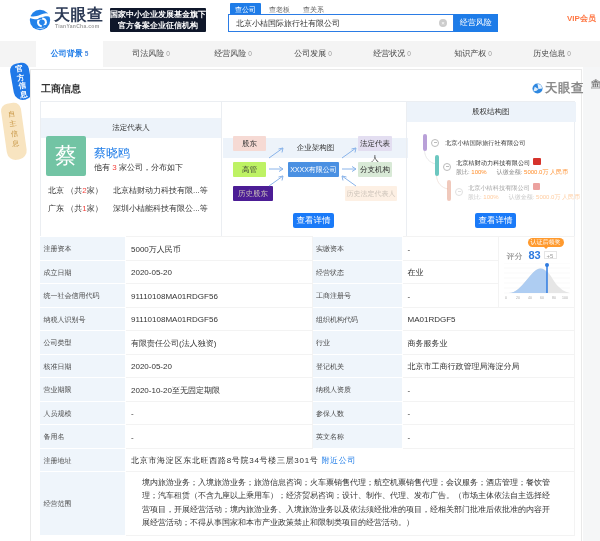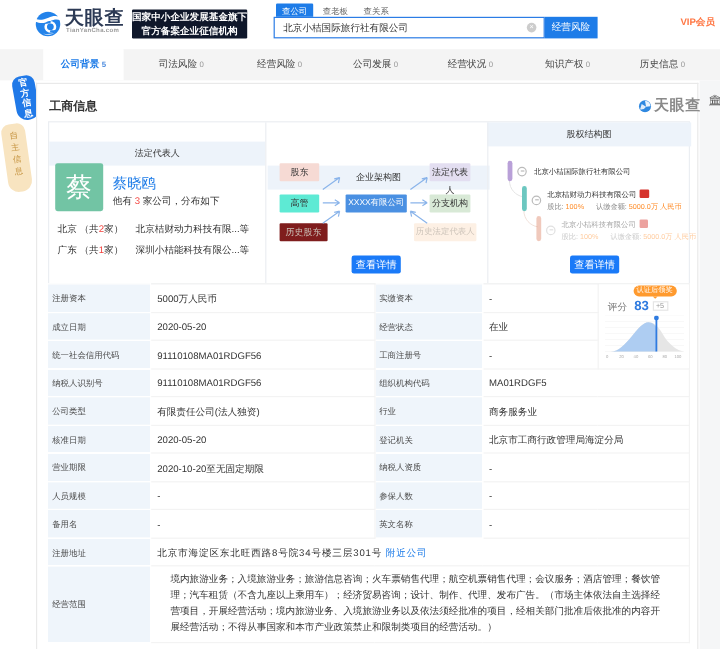--- a/index.html
+++ b/index.html
@@ -138,22 +138,22 @@
       <div id="avatar">蔡</div>
       <div id="lrname">蔡晓鸥</div>
       <div id="lrinfo">他有 <span class="red">3</span> 家公司，分布如下</div>
       <div class="lrrow" style="left:7px;top:63.5px;">北京 （共<span class="red">2</span>家）</div>
       <div class="lrrow" style="left:72px;top:63.5px;">北京桔财动力科技有限...等</div>
       <div class="lrrow" style="left:7px;top:81px;">广东 （共<span class="red">1</span>家）</div>
       <div class="lrrow" style="left:72px;top:81px;">深圳小桔能科技有限公...等</div>
     </div>
     <div class="ccol" id="col2" style="left:180px;width:185px;">
       <div class="obox" style="left:12px;top:14px;width:33px;background:#f6dad4;">股东</div>
-      <div class="obox" style="left:12px;top:40px;width:33px;background:#5eead4;">高管</div>
-      <div class="obox faded" style="left:12px;top:64px;width:40px;background:#7f1d1d;">历史股东</div>
+      <div class="obox" style="left:12px;top:40px;width:33px;background:#bef264;">高管</div>
+      <div class="obox faded" style="left:12px;top:64px;width:40px;background:#4c1d95;">历史股东</div>
       <div id="cbox">XXXX有限公司</div>
       <div class="obox" style="left:137px;top:14px;width:34px;background:#e3def1;">法定代表人</div>
       <div class="obox" style="left:137px;top:40px;width:34px;background:#d8e9d6;">分支机构</div>
       <div class="obox faded" style="left:124px;top:64px;width:52px;background:#fdf0e4;font-size:7px;white-space:nowrap;">历史法定代表人</div>
       <svg class="arr" style="left:46px;top:24px;" width="20" height="14">
           <path d="M2 12 L16 2 M16 2 L11.5 3 M16 2 L15 6.5" stroke-width="1"></path>
         </svg>
       <svg class="arr" style="left:46px;top:43px;" width="20" height="8">
           <path d="M2 4 L16 4 M16 4 L12 1.5 M16 4 L12 6.5" stroke-width="1"></path>
         </svg>

